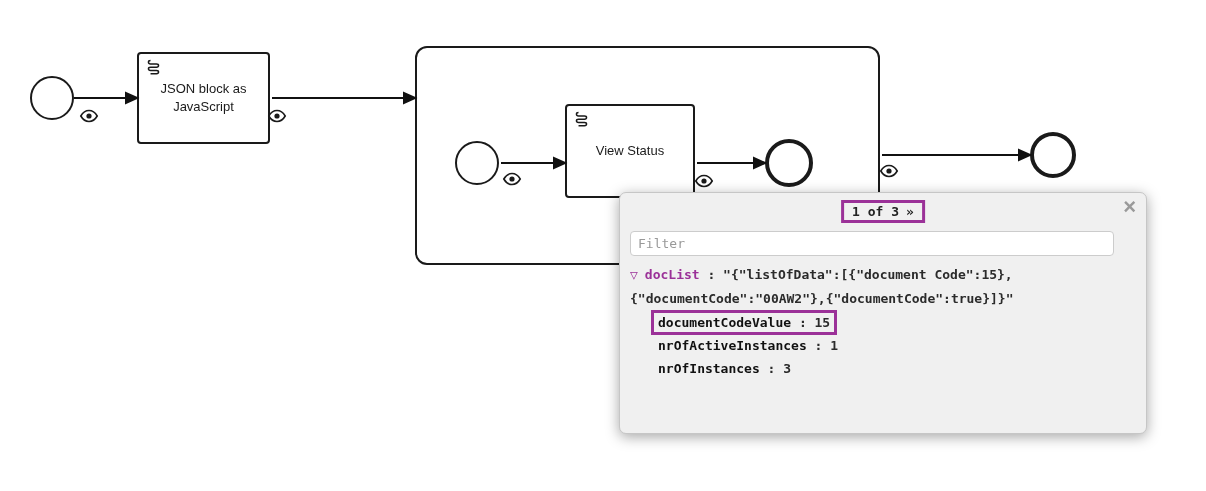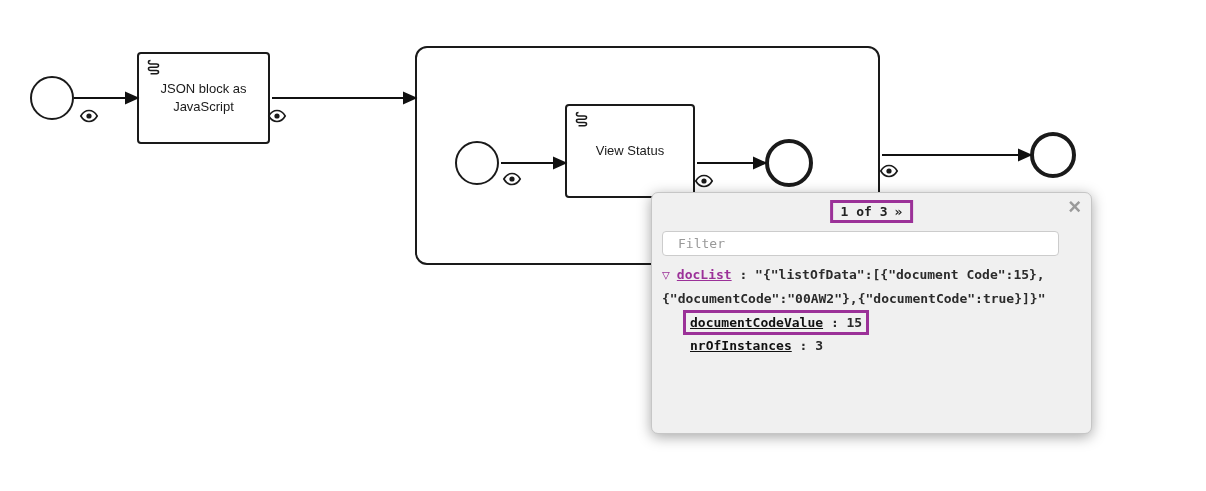--- a/index.html
+++ b/index.html
@@ -15,40 +15,40 @@
         background:#fff;display:flex;align-items:center;justify-content:center;
         font-size:13px;color:#1a1a1a;text-align:center;line-height:1.35;}
   .task .task-label{padding:0 7px;}
   .script-icon{position:absolute;top:5px;left:7px;}
   .subprocess{position:absolute;left:415px;top:46px;width:465px;height:219px;box-sizing:border-box;
         border:2px solid #1a1a1a;border-radius:12px;background:#fff;}
   .connectors{position:absolute;left:0;top:0;pointer-events:none;}
   .eye{position:absolute;width:20px;height:14px;cursor:pointer;}
 
   
-  .panel{position:absolute;left:619px;top:192px;width:441px;height:242px;box-sizing:border-box;
+  .panel{position:absolute;left:619px;top:192px;width:528px;height:242px;box-sizing:border-box;
          background:#f0f0f0;border:1px solid #c6c6c6;border-radius:7px;
          box-shadow:0 3px 14px rgba(0,0,0,0.35);z-index:10;padding:6px 10px;
          font-family:"DejaVu Sans Mono","Liberation Mono",monospace;
-         font-size:13px;font-weight:bold;color:#2b2b2b;margin-left:32px;}
+         font-size:13px;font-weight:bold;color:#2b2b2b;}
   .badge{position:absolute;top:7px;left:50%;transform:translateX(-50%);
          border:3px solid #9b3198;background:#f0f0f0;padding:1px 8px;white-space:pre;
          font-size:13px;color:#222;}
   .badge .next{margin-left:7px;cursor:pointer;}
   .close{position:absolute;top:3px;right:10px;color:#9a9a9a;font-size:22px;font-weight:bold;
          line-height:1;cursor:pointer;font-family:"Liberation Sans",sans-serif;}
   .filter{display:block;margin-top:32px;width:calc(100% - 22px);height:25px;box-sizing:border-box;
-         border:1px solid #ccc;border-radius:4px;background:#fff;padding:0 15px;
+         border:1px solid #ccc;border-radius:4px;background:#fff;padding:0 7px;
          font-family:inherit;font-size:13px;font-weight:normal;color:#333;outline:none;}
   .filter::placeholder{color:#999;}
   .vars{margin-top:7px;line-height:23.5px;}
   .var-row{overflow-wrap:break-word;}
   .indent{padding-left:28px;}
   .hl-row{padding-left:21px;}
-  .vname{color:#111;text-decoration:underline;}
+  .vname{color:#111;}
   .vname.purple{color:#9b3198;}
   .expander{color:#9b3198;margin-right:7px;cursor:pointer;}
   .vsep{white-space:pre;}
   .hl-box{display:inline-block;border:3px solid #9b3198;padding:0 4px;line-height:19px;
           margin:-2px 0;vertical-align:middle;background:transparent;}
 </style>
 </head>
 <body>
 
 <div class="app">
@@ -148,20 +148,21 @@
 
     <input class="filter" type="text" placeholder="Filter" style="">
 
     <div class="vars">
 
       <div class="var-row"><span class="expander">▽</span><span class="vname purple">docList</span><span class="vsep"> : </span><span class="vval">"{"listOfData":[{"document Code":15},{"documentCode":"00AW2"},{"documentCode":true}]}"</span></div>
 
       <div class="var-row hl-row"><span class="hl-box"><span class="vname">documentCodeValue</span><span class="vsep"> : </span><span class="vval">15</span></span></div>
 
 
+      <div class="var-row indent"><span class="vname">nrOfActiveInstances</span><span class="vsep"> : </span><span class="vval">1</span></div>
 
 
       <div class="var-row indent"><span class="vname">nrOfInstances</span><span class="vsep"> : </span><span class="vval">3</span></div>
 
     </div>
   </div>
 
 </div>
 
 </body></html>

